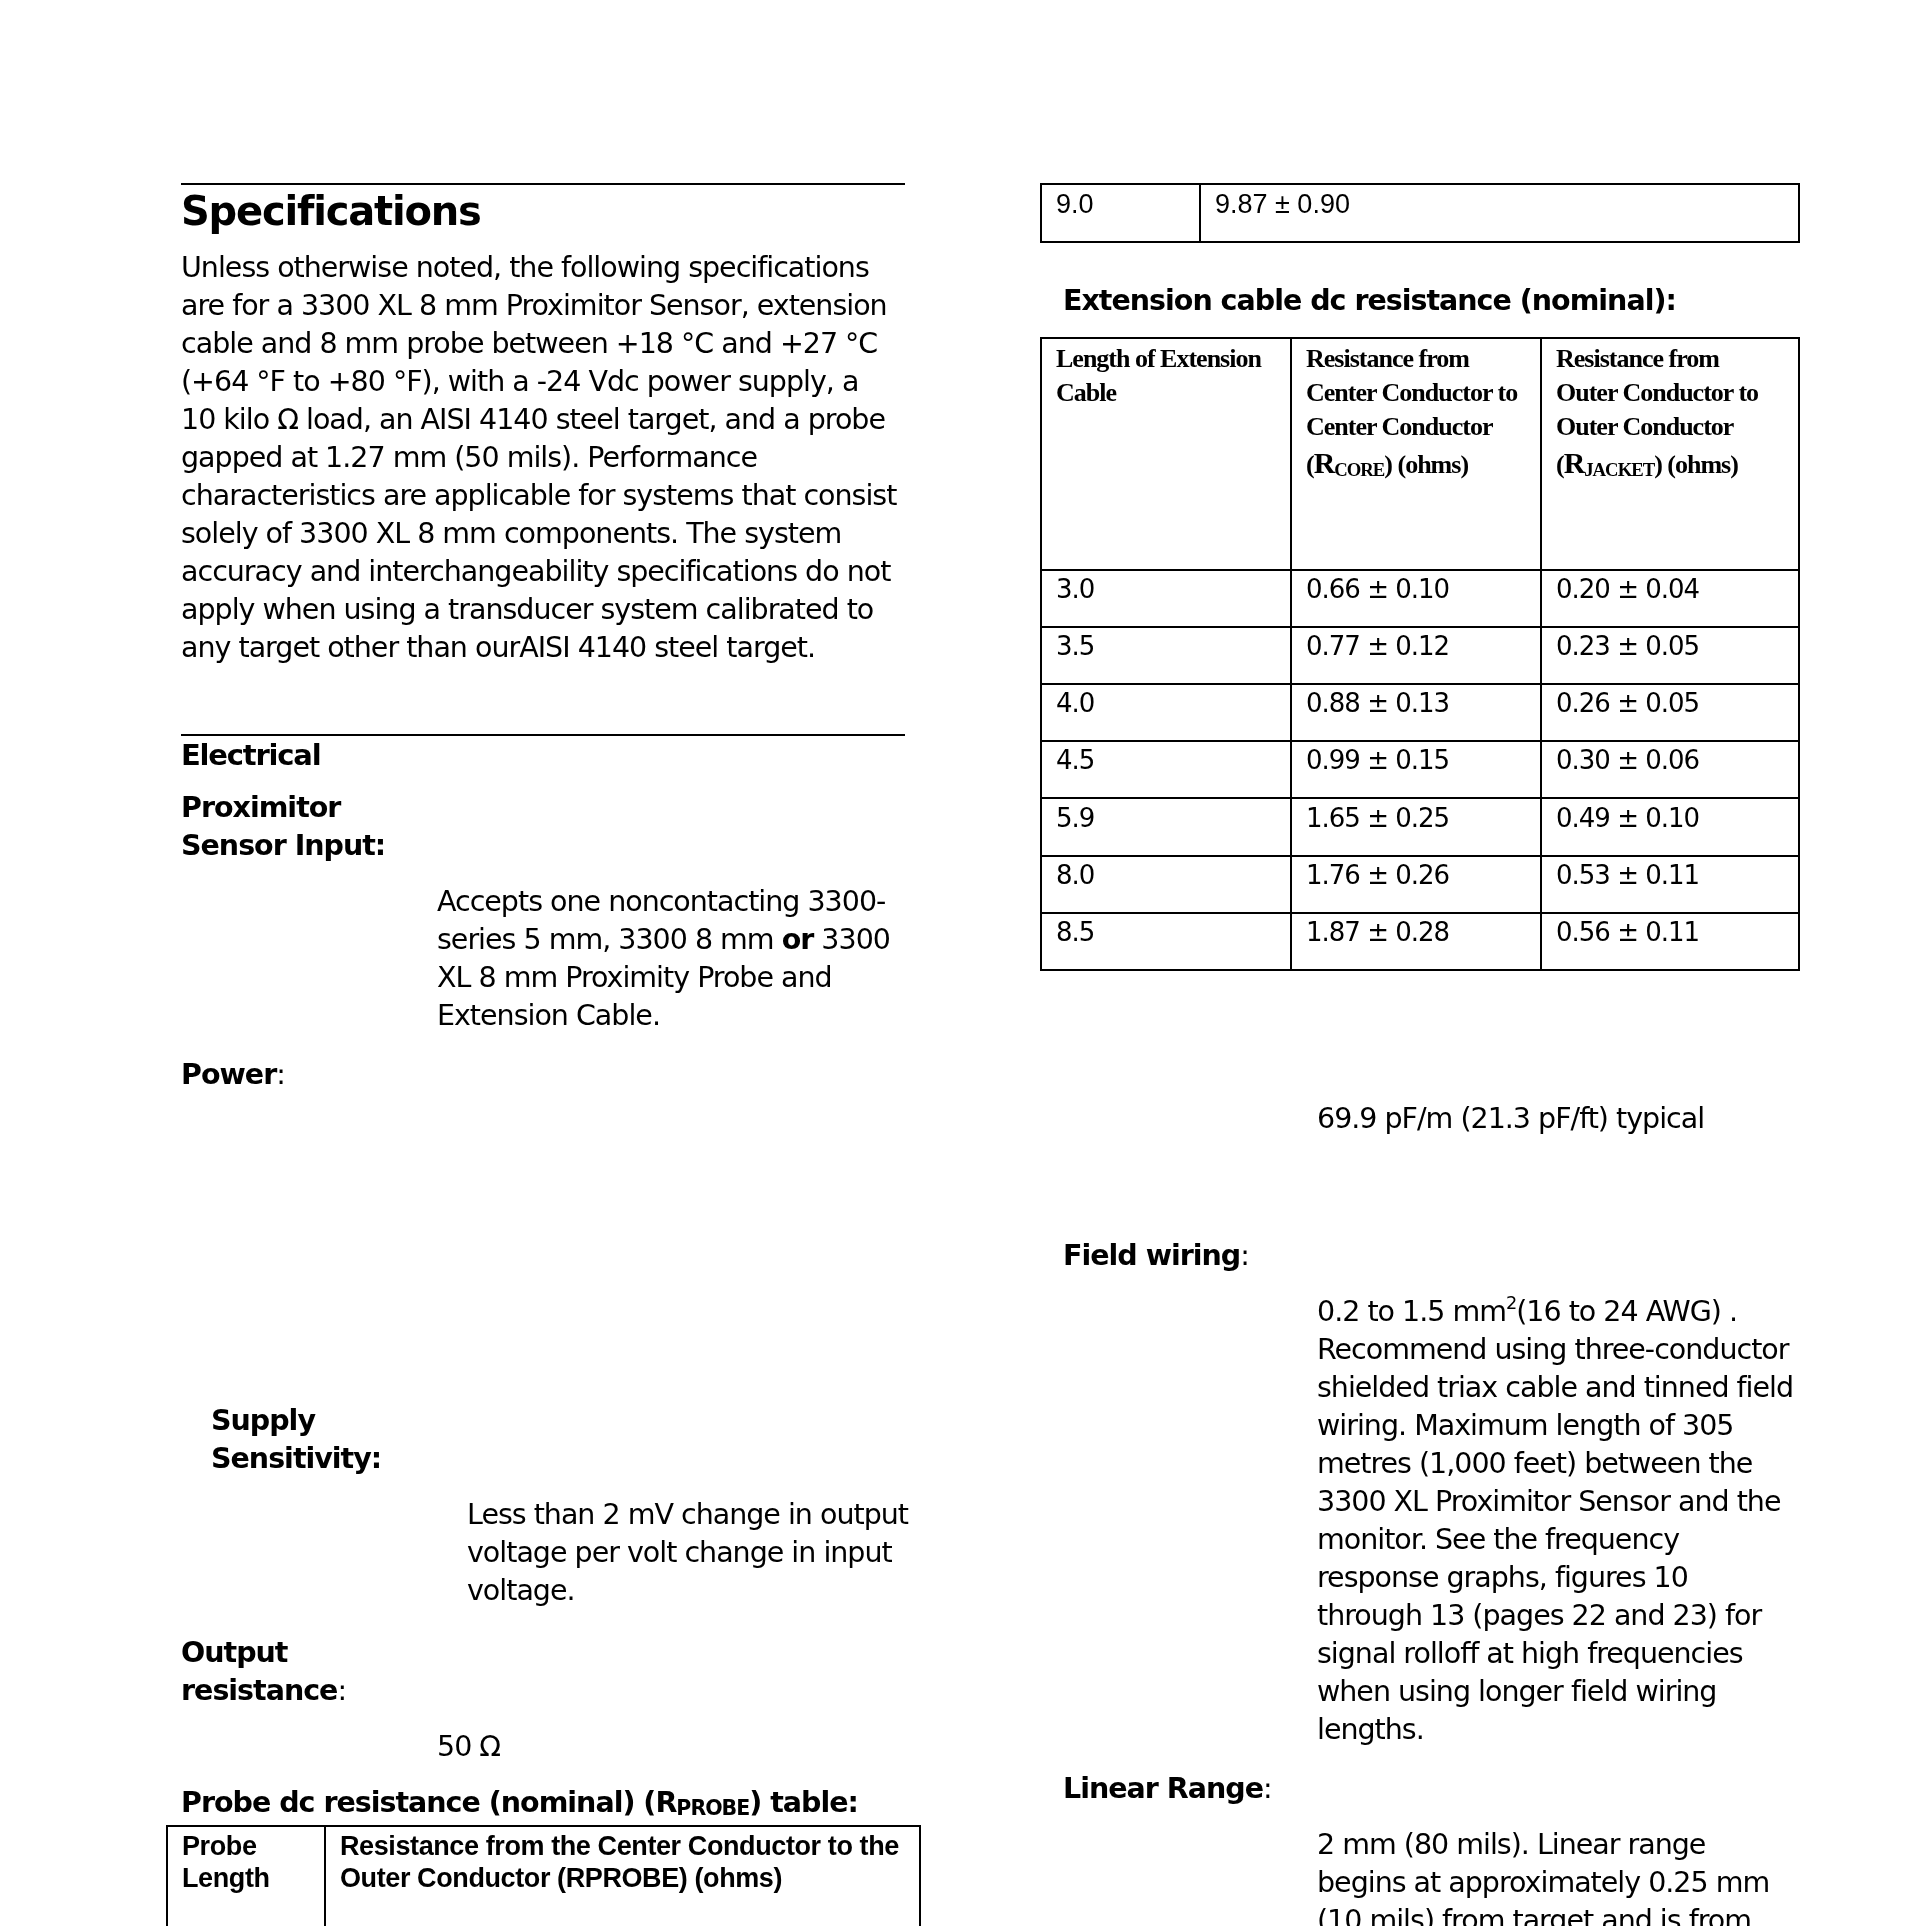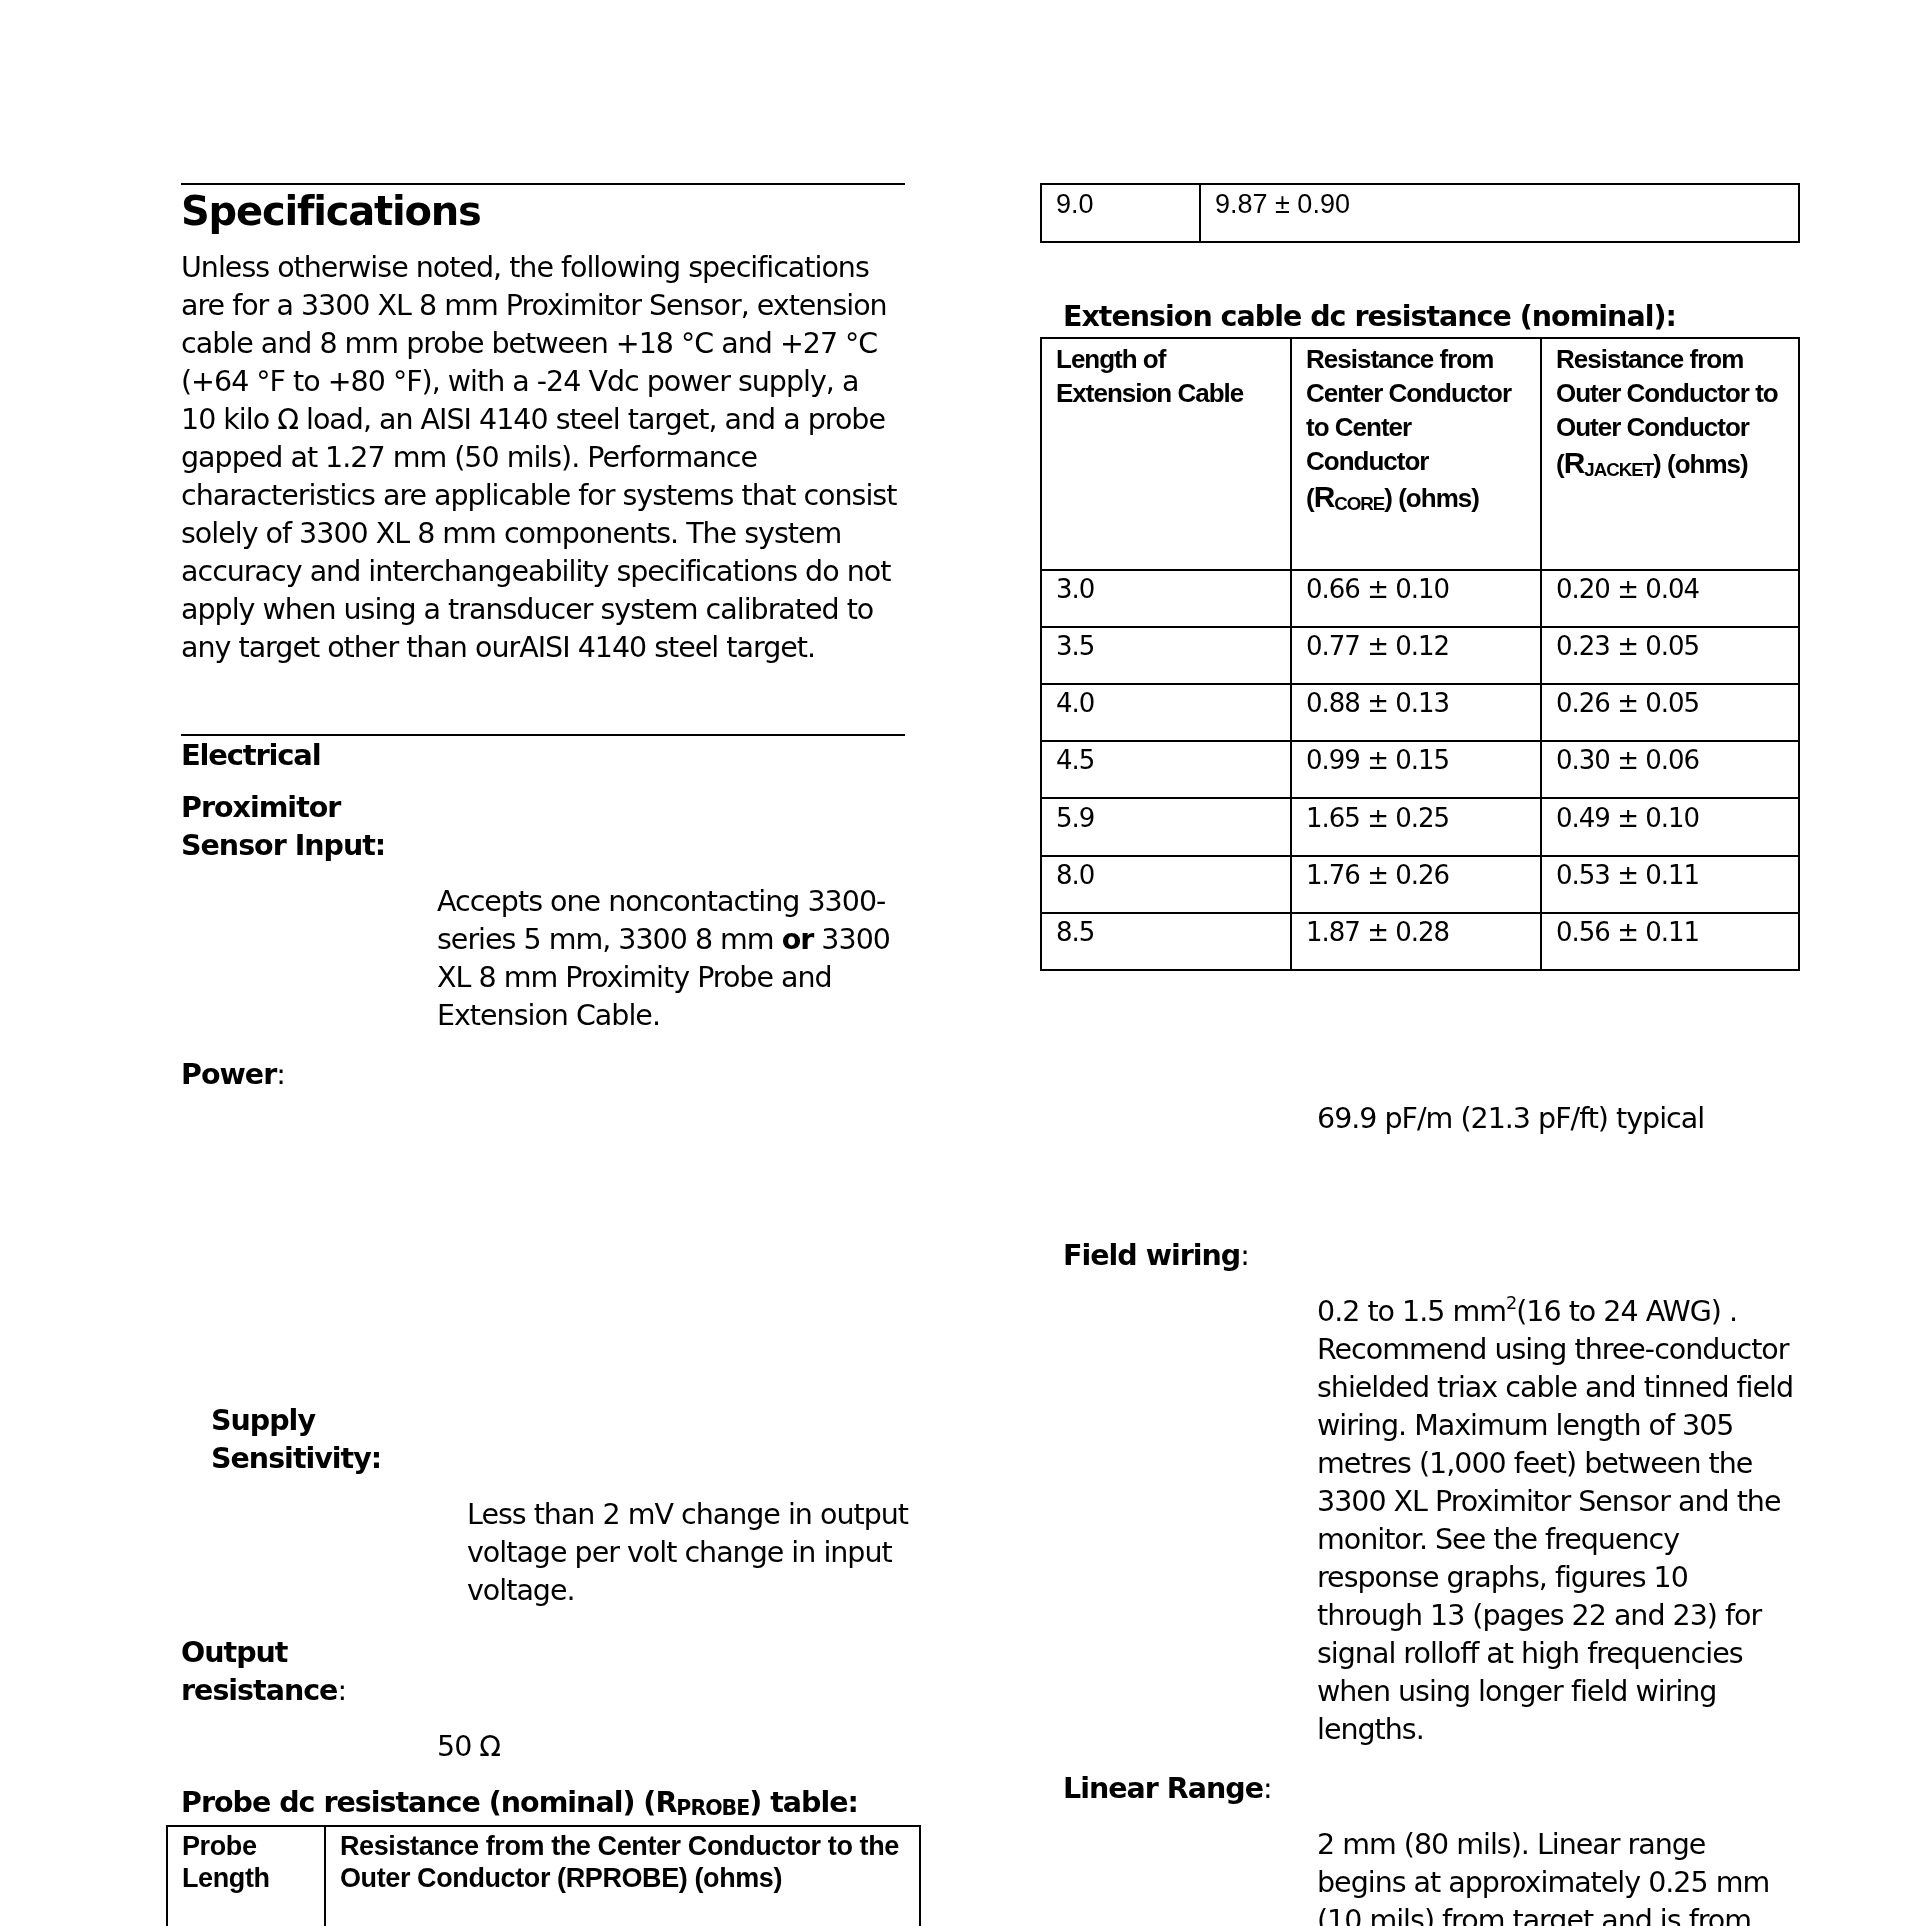--- a/index.html
+++ b/index.html
@@ -11,21 +11,21 @@
   .sub-title { font-family: "DejaVu Sans", sans-serif; font-weight: bold; font-size: 29px; letter-spacing: -1.2px; margin: 0; }
   .body-text { font-family: "DejaVu Sans", sans-serif; font-size: 28.5px; line-height: 38px; letter-spacing: -1px; margin: 0; }
   .label { font-family: "DejaVu Sans", sans-serif; font-weight: bold; font-size: 28.5px; line-height: 38px; letter-spacing: -1px; margin: 0; }
   .label .colon { font-weight: normal; }
   .value { font-family: "DejaVu Sans", sans-serif; font-size: 28.5px; line-height: 38px; letter-spacing: -1px; margin: 0; }
   .tbl-caption { font-family: "DejaVu Sans", sans-serif; font-weight: bold; font-size: 28.5px; letter-spacing: -1px; margin: 0; }
   table { border-collapse: collapse; table-layout: fixed; }
   td, th { border: 2.3px solid #000; vertical-align: top; text-align: left; padding: 3.1px 14px 0 14px; }
   .probe-tbl th { font-family: "Liberation Sans", sans-serif; font-weight: bold; font-size: 27px; line-height: 32px; height: 116px; letter-spacing: -0.4px;}
   .probe-tbl td { font-family: "Liberation Sans", sans-serif; font-size: 27px; line-height: 32px; height: 53px; }
-  .ext-tbl th { font-family: Liberation Sans, sans-serif; font-weight: bold; font-size: 26px; line-height: 34px; height: 227px; letter-spacing: -1px; }
+  .ext-tbl th { font-family: Liberation Serif, serif; font-weight: bold; font-size: 26px; line-height: 34px; height: 227px; letter-spacing: -1px; }
   .ext-tbl td { font-family: "DejaVu Sans", sans-serif; font-size: 26px; line-height: 31px; height: 52px; letter-spacing: -1px; padding-top: 3.1px; }
   .sub { font-size: 0.72em; vertical-align: -0.15em; }
   sup { font-size: 0.62em; vertical-align: 0.7em; line-height: 0; }
 </style>
 </head>
 <body>
 
 <div class="col left" style="top:183px;">
   <div class="rule"></div>
   <h1 class="sect-title" style="margin-top:3.1px;">Specifications</h1>
@@ -92,21 +92,21 @@
       </colgroup>
     <tbody>
       <tr>
           <td>9.0</td>
           <td>9.87 ± 0.90</td>
         </tr>
     </tbody>
   </table>
 </div>
 
-<div class="col" style="left:1063px; top:300px;">
+<div class="col" style="left:1063px; top:284px;">
   <p class="tbl-caption">Extension cable dc resistance (nominal):</p>
 </div>
 <div class="col" style="left:1040px; top:337px;">
   <table class="ext-tbl" style="width:759px;">
     <colgroup>
         <col style="width:250px">
         <col style="width:250px">
         <col style="width:258px">
       </colgroup>
     <thead>

